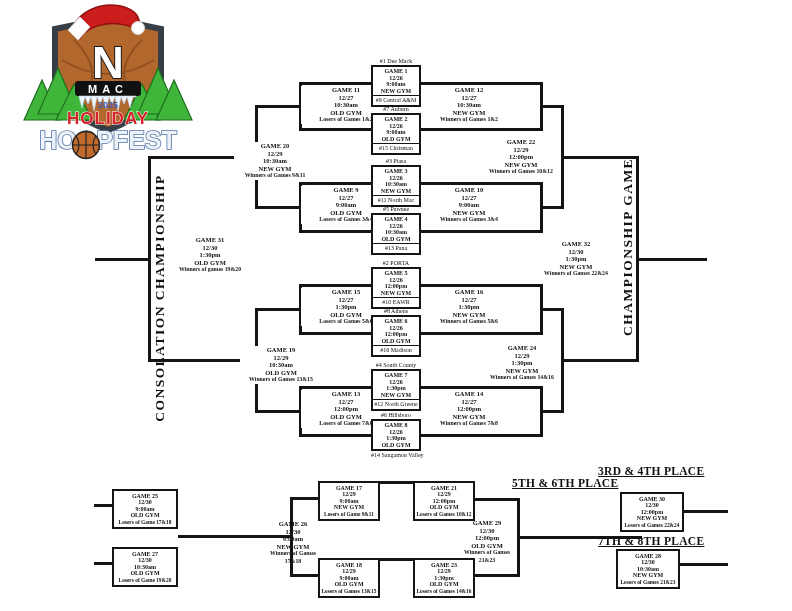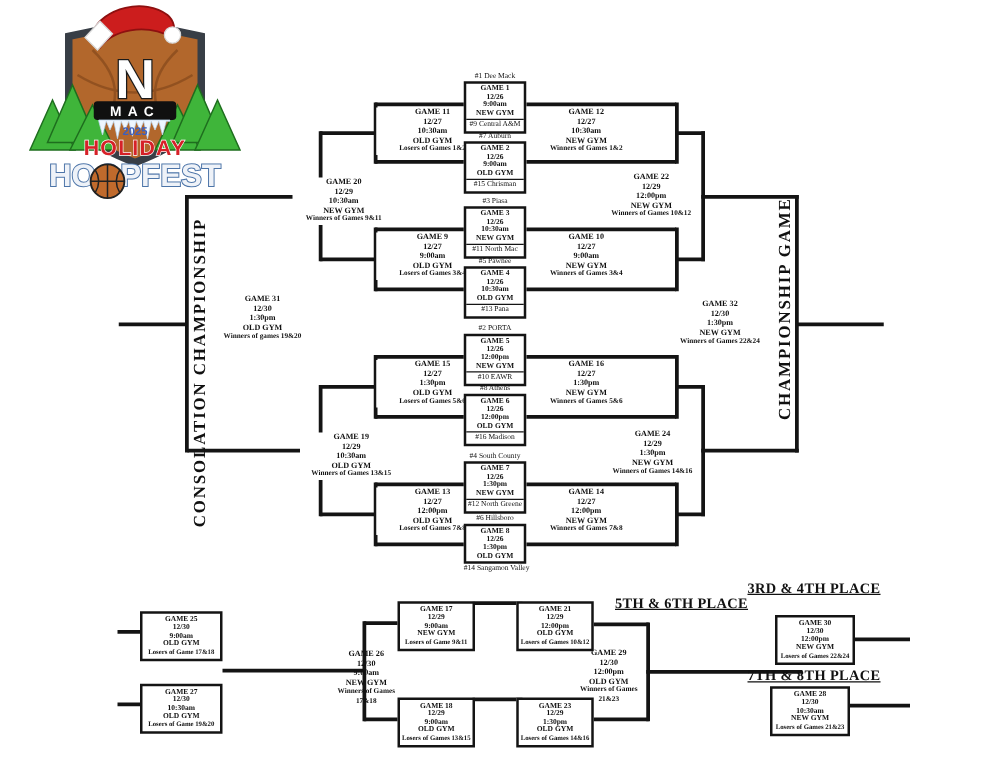--- a/index.html
+++ b/index.html
@@ -313,21 +313,21 @@
     <div class="note">Winners of Games 17&amp;18</div>
   </div>
   <div class="gtext" style="left:458px;top:519px;width:58px">
     <div>GAME 29</div>
     <div>12/30</div>
     <div>12:00pm</div>
     <div>OLD GYM</div>
     <div class="note">Winners of Games 21&amp;23</div>
   </div>
 
-  <div class="phead" style="left:492px;top:477px">5TH &amp; 6TH PLACE</div>
+  <div class="phead" style="left:512px;top:477px">5TH &amp; 6TH PLACE</div>
   <div class="phead" style="left:598px;top:465px">3RD &amp; 4TH PLACE</div>
   <div class="phead" style="left:598px;top:535px">7TH &amp; 8TH PLACE</div>
 
   <div class="bgame" style="left:112px;top:489px;width:60px">
     <div>GAME 25</div>
     <div>12/30</div>
     <div>9:00am</div>
     <div>OLD GYM</div>
     <div class="note">Losers of Game 17&amp;18</div>
   </div>

